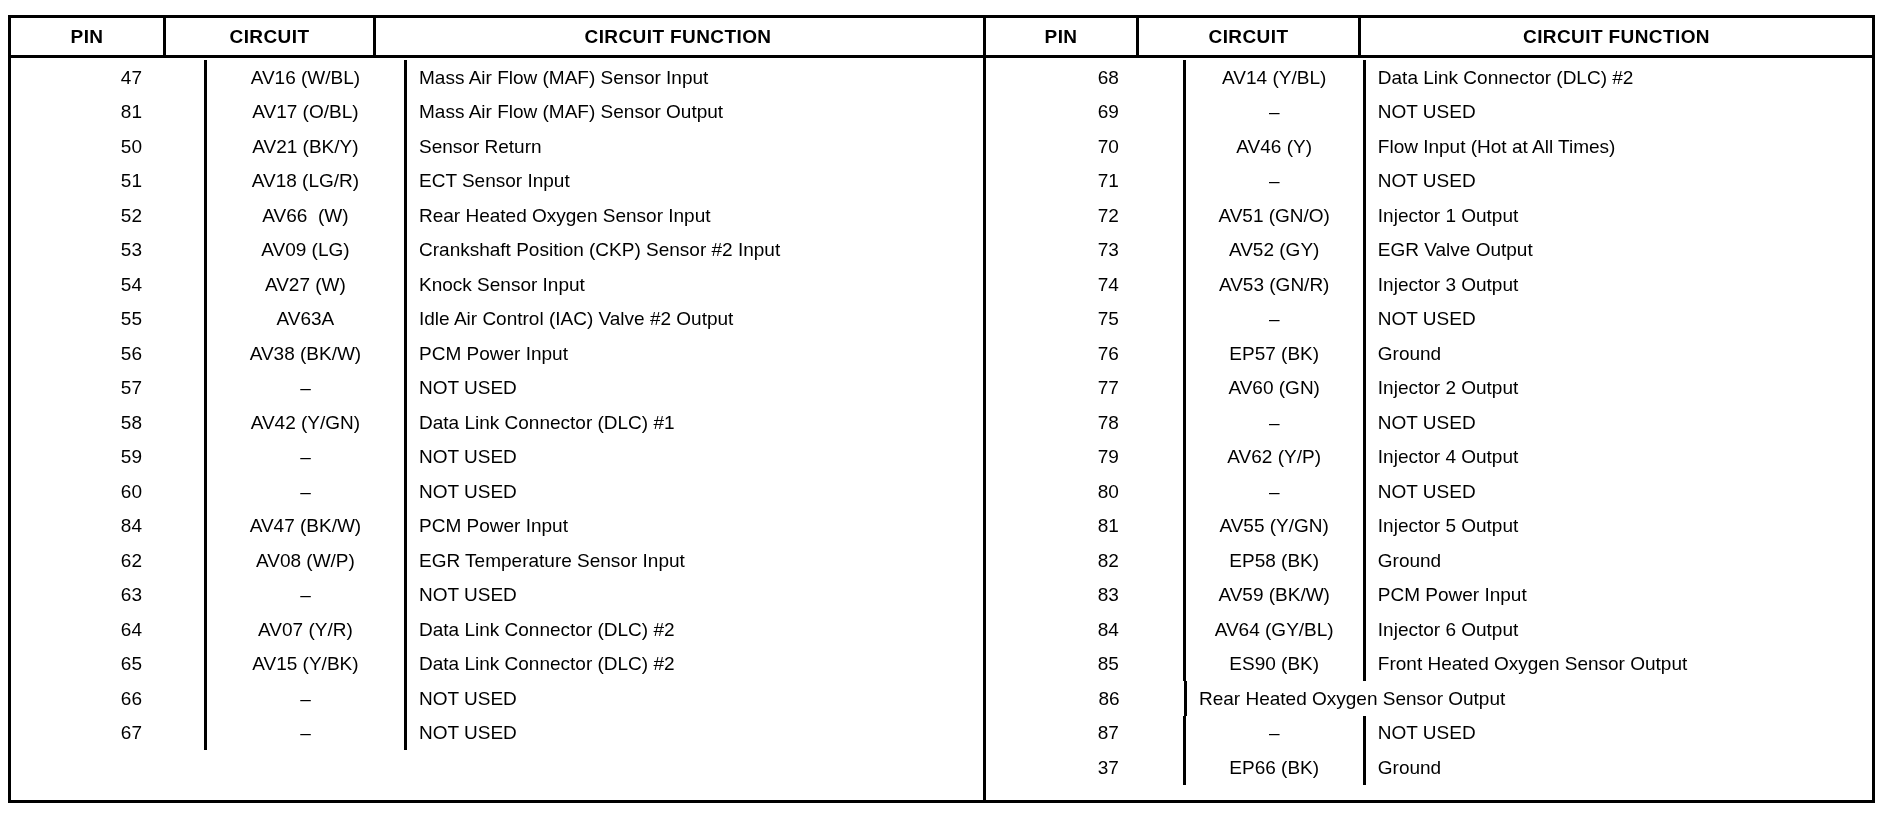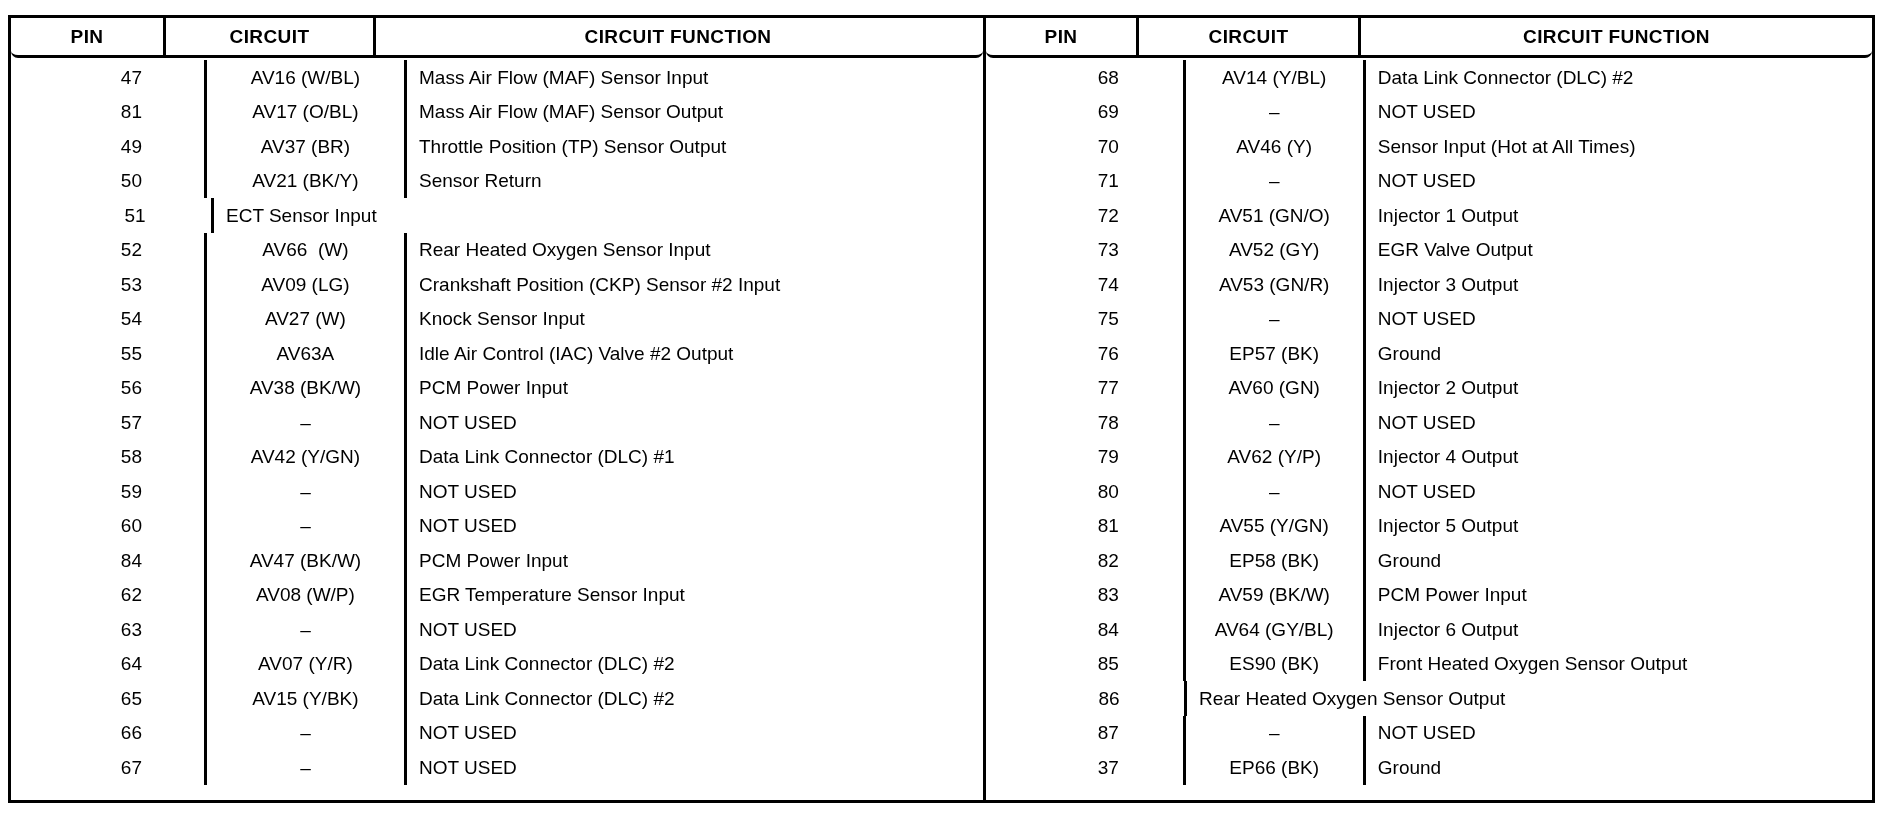--- a/index.html
+++ b/index.html
@@ -43,21 +43,20 @@
   }
   .pin-table.left  { width: 972px; }
   .pin-table.right { width: 889px; border-left: 3px solid #000; }
 
   
   .thead {
     display: flex;
     height: 40px;
     border-bottom: 3px solid #000;
     box-sizing: border-box;
-    border-radius: 7px;
   }
   .thead .th {
     display: flex;
     align-items: center;
     justify-content: center;
     box-sizing: border-box;
     font-weight: bold;
     font-size: 19px;
     letter-spacing: 0.4px;
   }
@@ -120,31 +119,27 @@
             <div class="cell c-pin">47</div>
             <div class="cell c-circuit">AV16 (W/BL)</div>
             <div class="cell c-function">Mass Air Flow (MAF) Sensor Input</div>
           </div>
           <div class="row">
             <div class="cell c-pin">81</div>
             <div class="cell c-circuit">AV17 (O/BL)</div>
             <div class="cell c-function">Mass Air Flow (MAF) Sensor Output</div>
           </div>
           <div class="row">
-            <div class="cell c-pin">49</div>
-            <div class="cell c-circuit">AV37 (BR)</div>
-            <div class="cell c-function">Throttle Position (TP) Sensor Output</div>
-          </div>
-          <div class="row">
             <div class="cell c-pin">50</div>
             <div class="cell c-circuit">AV21 (BK/Y)</div>
             <div class="cell c-function">Sensor Return</div>
           </div>
           <div class="row">
             <div class="cell c-pin">51</div>
+            <div class="cell c-circuit">AV18 (LG/R)</div>
             <div class="cell c-function">ECT Sensor Input</div>
           </div>
           <div class="row">
             <div class="cell c-pin">52</div>
             <div class="cell c-circuit">AV66  (W)</div>
             <div class="cell c-function">Rear Heated Oxygen Sensor Input</div>
           </div>
           <div class="row">
             <div class="cell c-pin">53</div>
             <div class="cell c-circuit">AV09 (LG)</div>
@@ -236,21 +231,21 @@
             <div class="cell c-function">Data Link Connector (DLC) #2</div>
           </div>
           <div class="row">
             <div class="cell c-pin">69</div>
             <div class="cell c-circuit">–</div>
             <div class="cell c-function">NOT USED</div>
           </div>
           <div class="row">
             <div class="cell c-pin">70</div>
             <div class="cell c-circuit">AV46 (Y)</div>
-            <div class="cell c-function">Sensor Input (Hot at All Times)</div>
+            <div class="cell c-function">Flow Input (Hot at All Times)</div>
           </div>
           <div class="row">
             <div class="cell c-pin">71</div>
             <div class="cell c-circuit">–</div>
             <div class="cell c-function">NOT USED</div>
           </div>
           <div class="row">
             <div class="cell c-pin">72</div>
             <div class="cell c-circuit">AV51 (GN/O)</div>
             <div class="cell c-function">Injector 1 Output</div>

